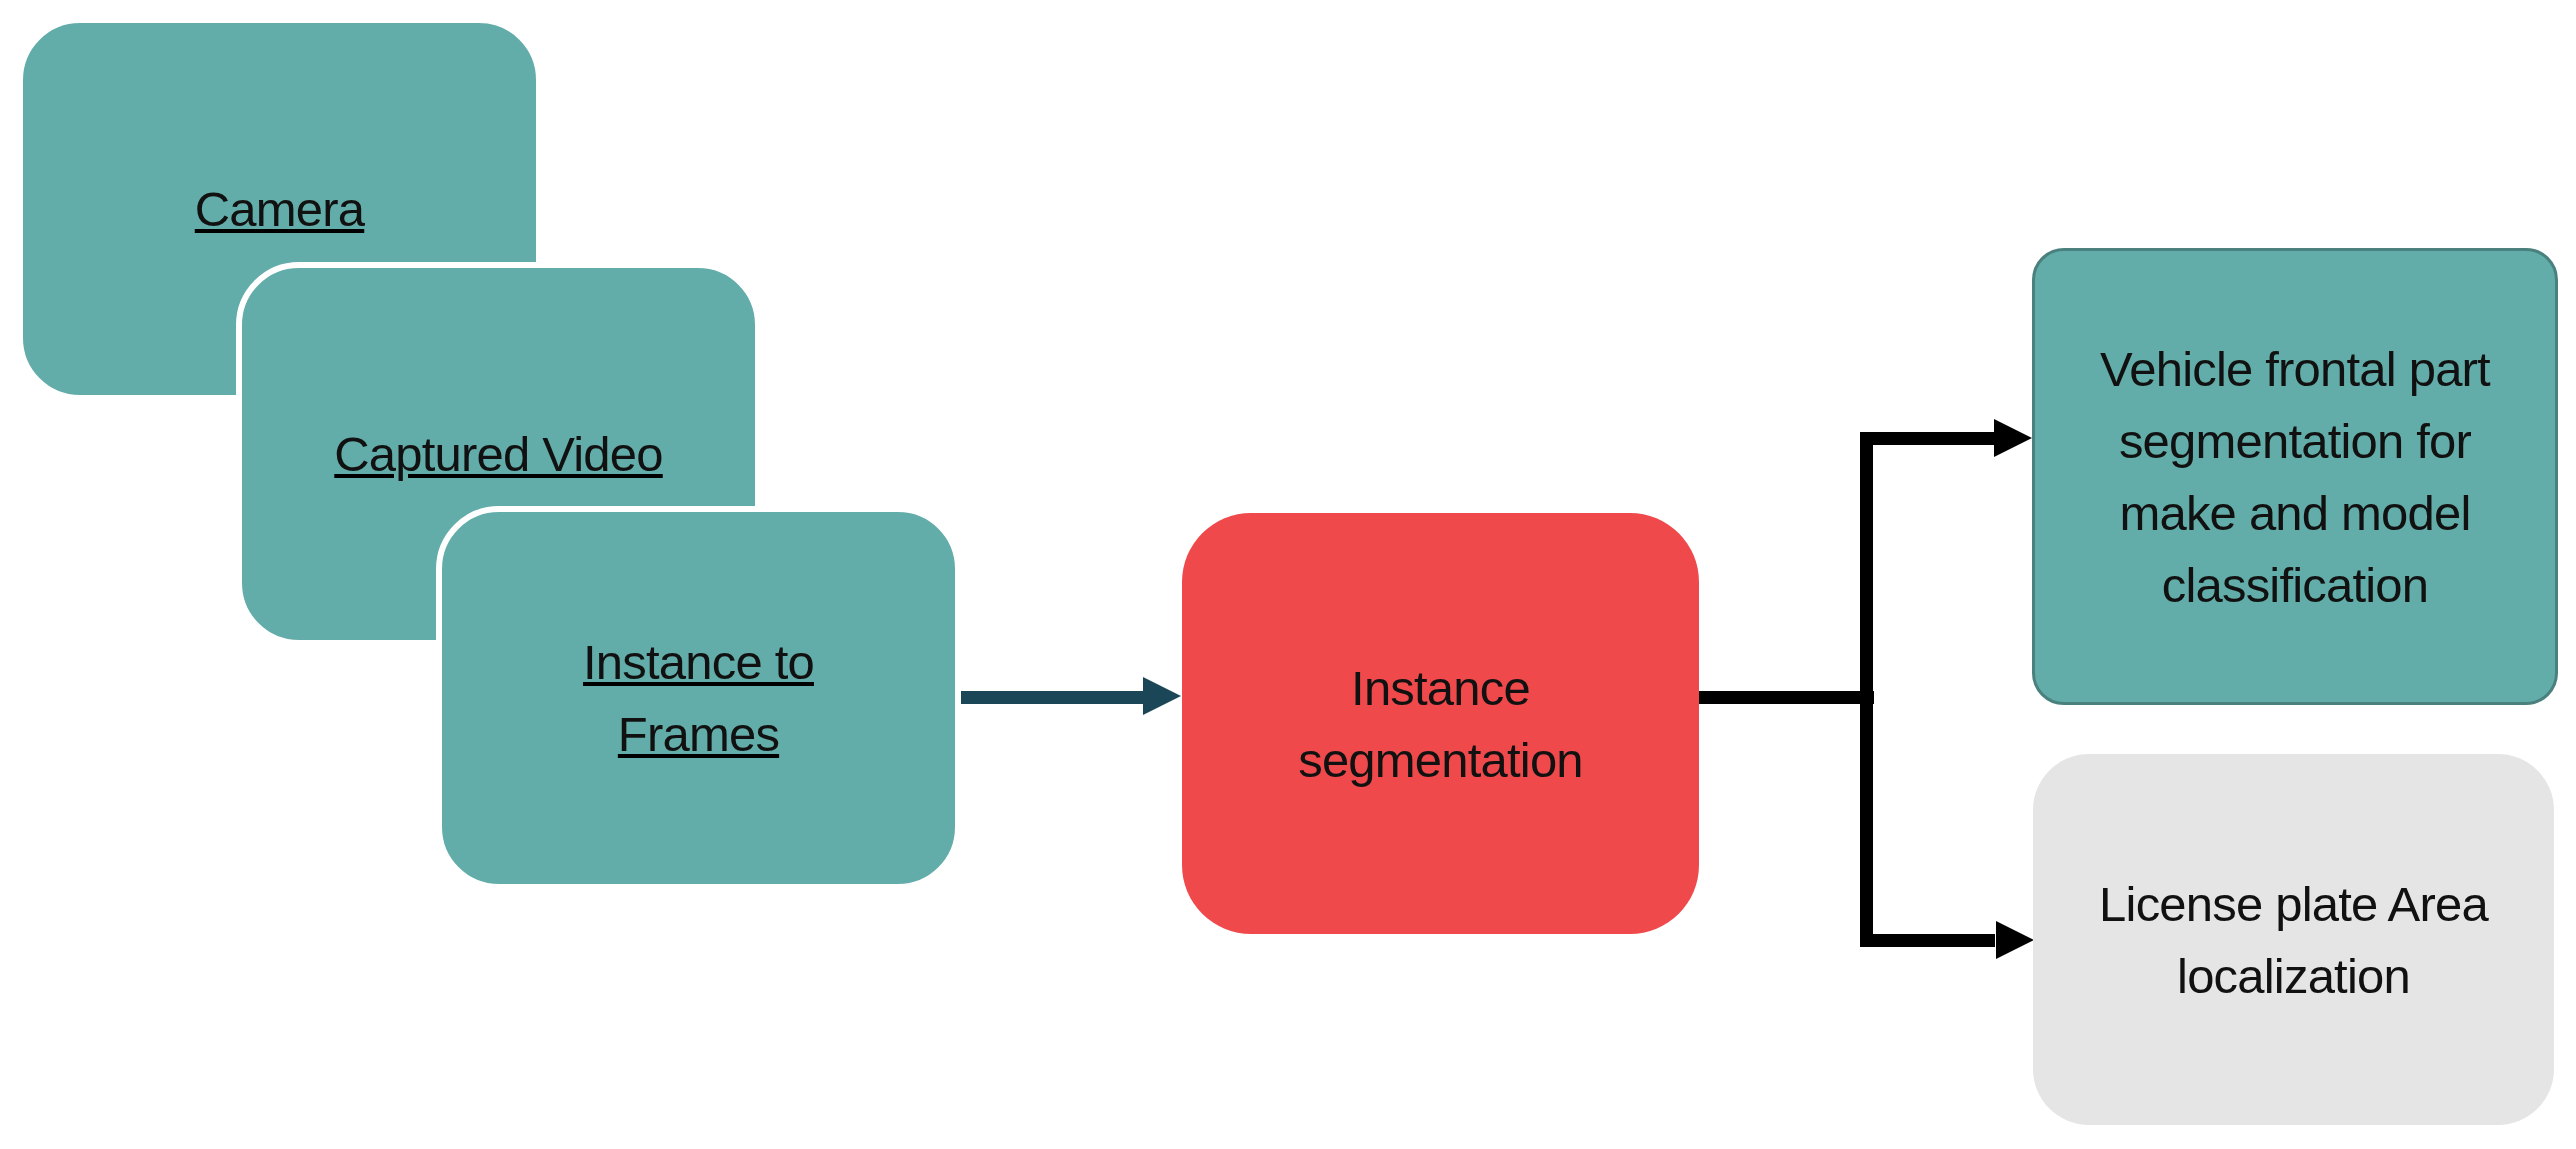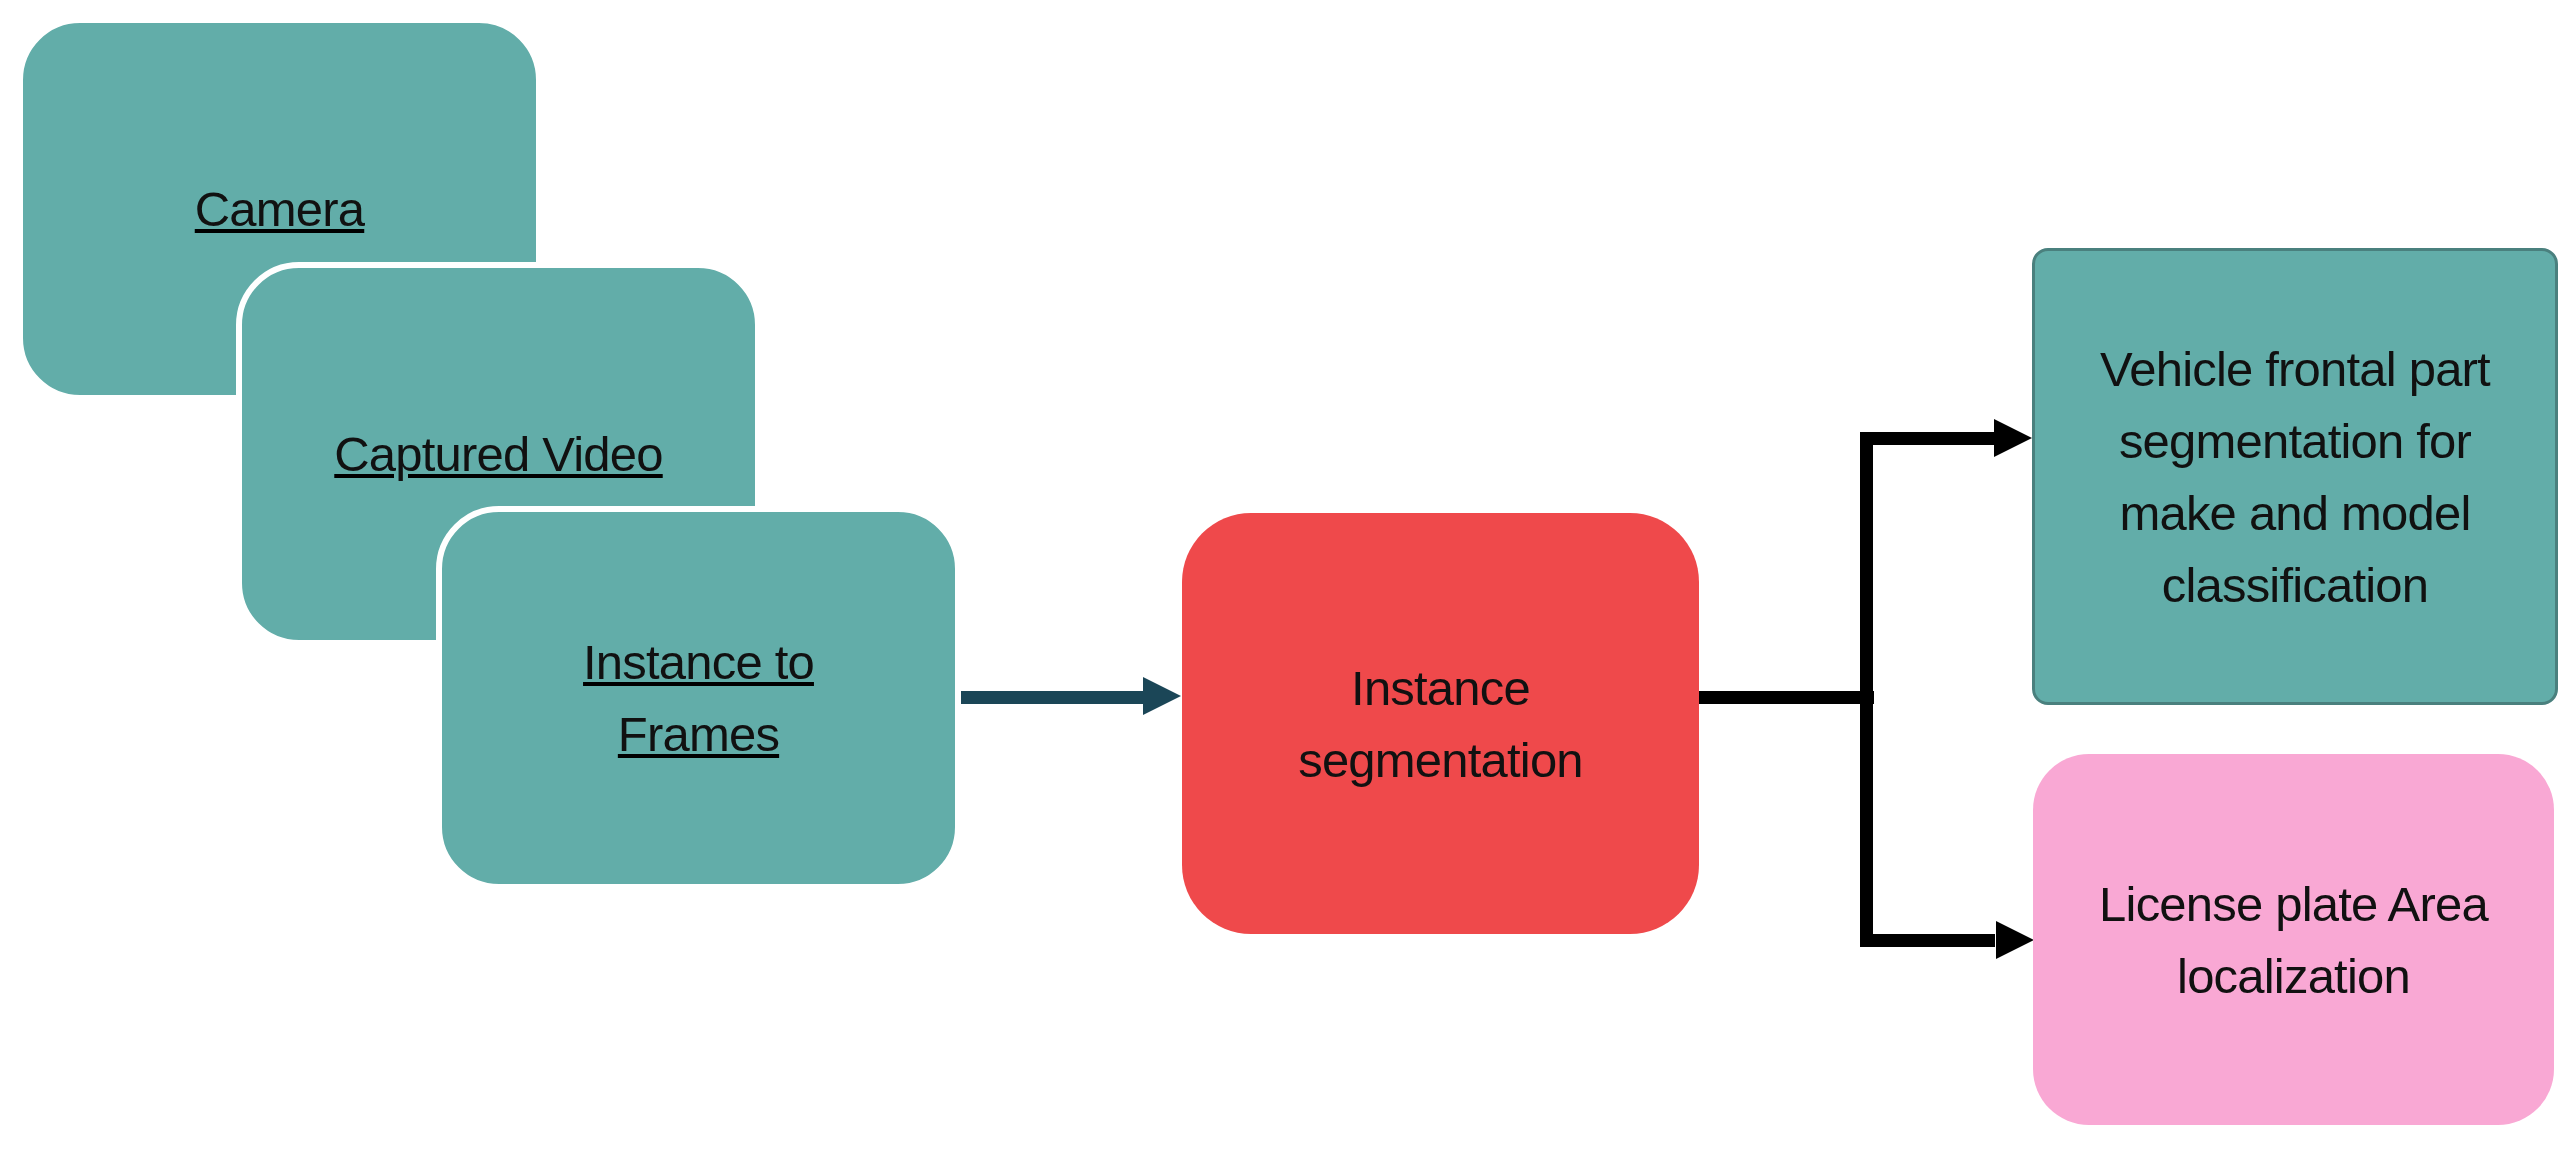--- a/index.html
+++ b/index.html
@@ -49,26 +49,26 @@
     width: 517px; height: 421px;
     background: #EF494B;
     border-radius: 69px;
   }
   
   #node-vehicle-frontal {
     left: 2032px; top: 248px;
     width: 526px; height: 457px;
     background: #62ADA9;
     border: 3.1px solid #4A807E;
-    border-radius: 16px;
+    border-radius: 32px;
   }
   #node-license-plate {
     left: 2033px; top: 754px;
     width: 521px; height: 371px;
-    background: #f9a8d4;
+    background: #e5e5e5;
     border-radius: 56px;
   }
   
   .line {
     position: absolute;
     z-index: 0;
   }
   .arrowhead {
     position: absolute;
     width: 0;

